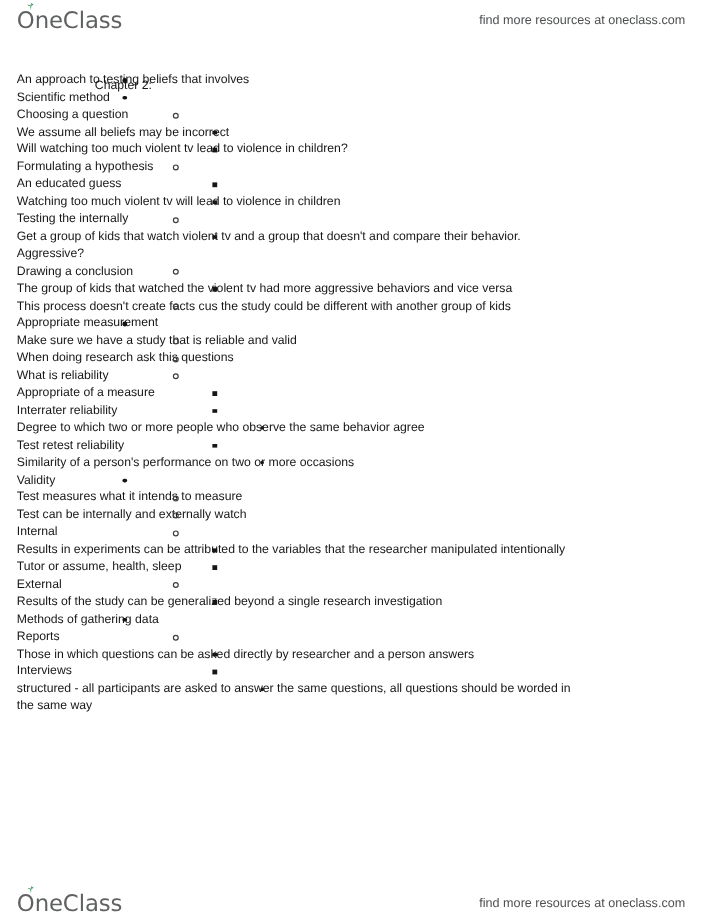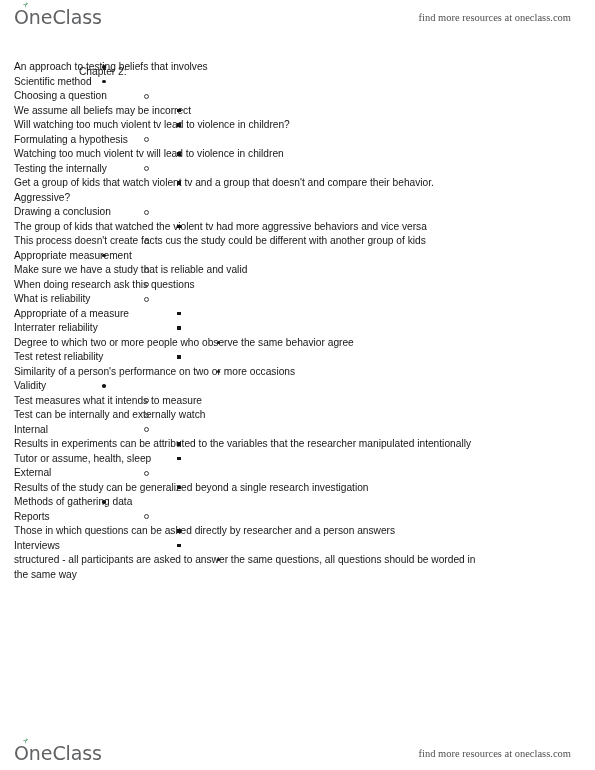--- a/index.html
+++ b/index.html
@@ -47,21 +47,21 @@
   .logo .leaf {
     position: absolute;
     top: -4px;
     left: 7px;
     width: 9px;
     height: 7px;
   }
   .tagline {
     position: absolute;
     right: 24px;
-    font-family: Liberation Serif, serif;
+    font-family: Liberation Sans, sans-serif;
     font-size: 10.5px;
     color: #4d4f51;
     white-space: nowrap;
     text-align: center;
   }
 
   
   .doc {
     position: absolute;
     left: 0;
@@ -174,20 +174,24 @@
       <li class="row lvl3">
         <span class="bullet"></span>
         <span class="txt">Will watching too much violent tv lead to violence in children?</span>
       </li>
       <li class="row lvl2">
         <span class="bullet"></span>
         <span class="txt">Formulating a hypothesis</span>
       </li>
       <li class="row lvl3">
         <span class="bullet"></span>
+        <span class="txt">An educated guess</span>
+      </li>
+      <li class="row lvl3">
+        <span class="bullet"></span>
         <span class="txt">Watching too much violent tv will lead to violence in children</span>
       </li>
       <li class="row lvl2">
         <span class="bullet"></span>
         <span class="txt">Testing the internally</span>
       </li>
       <li class="row lvl3">
         <span class="bullet"></span>
         <span class="txt">Get a group of kids that watch violent tv and a group that doesn't and compare their behavior. Aggressive?</span>
       </li>

